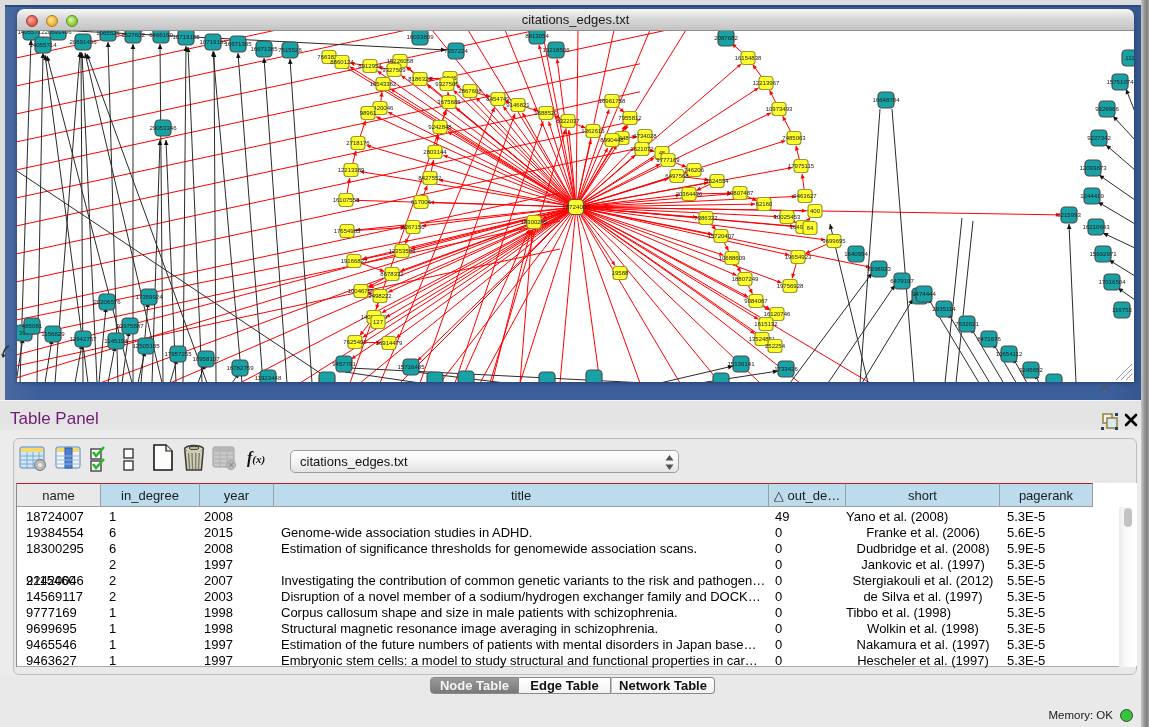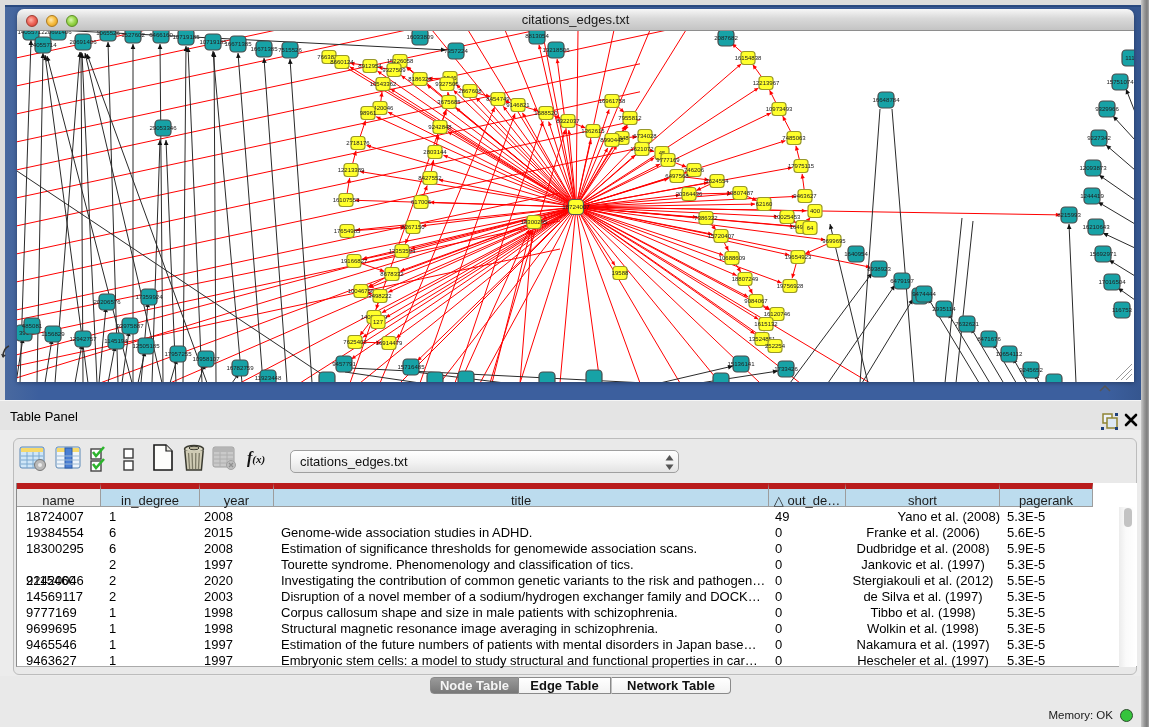--- a/index.html
+++ b/index.html
@@ -14,41 +14,41 @@
 #titlebar { left:0; top:0; width:1117px; height:22px; border-radius:7px 7px 0 0; background:linear-gradient(#f7f7f7,#d9d9d9 45%,#c4c4c4); border-bottom:1px solid #8e8e8e; }
 #titletext { width:100%; text-align:center; font-size:13px; color:#1a1a1a; line-height:21px; }
 .tl { position:absolute; top:6px; width:12px; height:12px; border-radius:50%; }
 #tl-red { left:9px; background:radial-gradient(circle at 4px 4px,#ffb3a7,#ee6a5e 45%,#d33a2e 90%); border:1px solid #a03a30;}
 #tl-yel { left:29px; background:radial-gradient(circle at 4px 4px,#ffe9b0,#f7c045 45%,#e09a18 90%); border:1px solid #ad7a1e;}
 #tl-grn { left:49px; background:radial-gradient(circle at 4px 4px,#d8f7b0,#9bd84e 45%,#6fb424 90%); border:1px solid #5d8f25;}
 #canvas { left:17px; top:31px; width:1117px; height:351px; background:#fff; overflow:hidden; }
 
 
 #tp-title { left:0; top:400px; width:1141px; height:30px; background:#e4e4e4; border-top:1px solid #f5f5f5; }
-#tp-title span { position:absolute; left:10px; top:8px; font-size:13px; color:#000000; }
+#tp-title span { position:absolute; left:10px; top:8px; font-size:17px; color:#701a75; }
 #tp-body { left:0; top:430px; width:1141px; height:297px; background:#ececec; }
 #tp-box { left:13px; top:438px; width:1124px; height:237px; background:#e9e9e9; border:1px solid #bcbcbc; border-radius:6px; }
 
 
 #combo { left:290px; top:450px; width:389px; height:23px; background:linear-gradient(#ffffff,#f2f2f2 55%,#e3e3e3); border:1px solid #9f9f9f; border-radius:5px; }
 #combo span { position:absolute; left:9px; top:3px; font-size:13px; color:#111; }
 
 
 #tbl { left:16px; top:483px; width:1121px; height:184px; background:#fff; border-left:1px solid #8a8a8a; border-bottom:1px solid #aaa; }
-.hc { position:absolute; top:483px; height:24px; line-height:23px !important; background:#bcdcee; border-right:1px solid #9d9d9d; border-top:6px solid #b91c1c; border-bottom:1px solid #9d9d9d; font-size:13px; color:#1c1c1c; text-align:center; line-height:20px; }
+.hc { position:absolute; top:483px; height:24px; line-height:23px !important; background:#bcdcee; border-right:1px solid #9d9d9d; border-top:1px solid #b91c1c; border-bottom:1px solid #9d9d9d; font-size:13px; color:#1c1c1c; text-align:center; line-height:20px; }
 .rowtxt { position:absolute; font-size:13px; color:#000; white-space:pre; }
 #vscroll { left:1119px; top:507px; width:17px; height:160px; background:linear-gradient(90deg,#ececec,#fafafa 40%,#fff); }
 #vthumb { left:1124px; top:508px; width:8px; height:19px; background:#c3c3c3; border-radius:4px; }
 
 
 #tabstrip { left:0; top:676px; width:1141px; height:24px; background:#e9e9e9; }
 .seg { position:absolute; top:677px; height:17px; font-size:13px; font-weight:bold; text-align:center; border:1px solid #8a8a8a; }
 #seg1 { left:430px; width:89px; background:linear-gradient(#9a9a9a,#787878); color:#f5f5f5; border-radius:4px 0 0 4px; line-height:16px;}
 #seg2 { left:519px; width:92px; background:linear-gradient(#ffffff,#f2f2f2); color:#111; border-left:none; line-height:16px;}
-#seg3 { left:611px; width:120px; background:linear-gradient(#ffffff,#f2f2f2); color:#111; border-left:1px solid #c0c0c0; border-radius:0 4px 4px 0; line-height:16px;}
+#seg3 { left:611px; width:104px; background:linear-gradient(#ffffff,#f2f2f2); color:#111; border-left:1px solid #c0c0c0; border-radius:0 4px 4px 0; line-height:16px;}
 
 
 #status { left:0; top:700px; width:1141px; height:27px; background:#e9e9e9; }
 #memtxt { position:absolute; right:28px; top:9px; font-size:11.5px; color:#1a1a1a; }
 #memdot { position:absolute; left:1120px; top:709px; width:13px; height:13px; border-radius:50%; background:#35c43c; border:1.5px solid #2e4d2e; }
 
 
 #rstrip { left:1141px; top:0; width:8px; height:727px; background:linear-gradient(90deg,#c9c9c9,#9a9a9a 40%,#7d7d7d 75%,#a8a8a8); }
 
 .icon { position:absolute; }
@@ -895,63 +895,62 @@
 <div class="hc" style="left:101px;width:99px;background:#bcdcee">in_degree</div>
 <div class="hc" style="left:200px;width:74px;background:#bcdcee">year</div>
 <div class="hc" style="left:274px;width:495px;background:#bcdcee">title</div>
 <div class="hc" style="left:769px;width:77px;background:#bcdcee">△ out_de…</div>
 <div class="hc" style="left:846px;width:154px;background:#bcdcee">short</div>
 <div class="hc" style="left:1000px;width:93px;background:#bcdcee">pagerank</div>
   <div class="rowtxt" style="left:26px;top:509px">18724007</div>
 <div class="rowtxt" style="left:109px;top:509px">1</div>
 <div class="rowtxt" style="left:204px;top:509px">2008</div>
 <div class="rowtxt" style="left:775px;top:509px">49</div>
-<div class="rowtxt" style="left:923px;top:509px;width:154px;text-align:right;left:846px">Yano et al. (2008)</div>
+<div class="rowtxt" style="left:923px;top:509px;width:154px;text-align:left;left:846px">Yano et al. (2008)</div>
 <div class="rowtxt" style="left:1007px;top:509px">5.3E‑5</div>
 <div class="rowtxt" style="left:26px;top:525px">19384554</div>
 <div class="rowtxt" style="left:109px;top:525px">6</div>
 <div class="rowtxt" style="left:204px;top:525px">2015</div>
 <div class="rowtxt" style="left:281px;top:525px">Genome‑wide association studies in ADHD.</div>
 <div class="rowtxt" style="left:775px;top:525px">0</div>
 <div class="rowtxt" style="left:923px;top:525px;width:154px;text-align:center;left:846px">Franke et al. (2006)</div>
 <div class="rowtxt" style="left:1007px;top:525px">5.6E‑5</div>
 <div class="rowtxt" style="left:26px;top:541px">18300295</div>
 <div class="rowtxt" style="left:109px;top:541px">6</div>
 <div class="rowtxt" style="left:204px;top:541px">2008</div>
 <div class="rowtxt" style="left:281px;top:541px">Estimation of significance thresholds for genomewide association scans.</div>
 <div class="rowtxt" style="left:775px;top:541px">0</div>
 <div class="rowtxt" style="left:923px;top:541px;width:154px;text-align:center;left:846px">Dudbridge et al. (2008)</div>
 <div class="rowtxt" style="left:1007px;top:541px">5.9E‑5</div>
 <div class="rowtxt" style="left:26px;top:573px">9115460</div>
 <div class="rowtxt" style="left:109px;top:557px">2</div>
 <div class="rowtxt" style="left:204px;top:557px">1997</div>
-<div class="rowtxt" style="left:281px;top:557px">Tourette syndrome. Phenomenology and classification of tics.</div>
 <div class="rowtxt" style="left:775px;top:557px">0</div>
 <div class="rowtxt" style="left:923px;top:557px;width:154px;text-align:center;left:846px">Jankovic et al. (1997)</div>
 <div class="rowtxt" style="left:1007px;top:557px">5.3E‑5</div>
 <div class="rowtxt" style="left:26px;top:573px">22420046</div>
 <div class="rowtxt" style="left:109px;top:573px">2</div>
-<div class="rowtxt" style="left:204px;top:573px">2020</div>
+<div class="rowtxt" style="left:204px;top:573px">2007</div>
 <div class="rowtxt" style="left:281px;top:573px">Investigating the contribution of common genetic variants to the risk and pathogen…</div>
 <div class="rowtxt" style="left:775px;top:573px">0</div>
 <div class="rowtxt" style="left:923px;top:573px;width:154px;text-align:center;left:846px">Stergiakouli et al. (2012)</div>
 <div class="rowtxt" style="left:1007px;top:573px">5.5E‑5</div>
 <div class="rowtxt" style="left:26px;top:589px">14569117</div>
 <div class="rowtxt" style="left:109px;top:589px">2</div>
 <div class="rowtxt" style="left:204px;top:589px">2003</div>
 <div class="rowtxt" style="left:281px;top:589px">Disruption of a novel member of a sodium/hydrogen exchanger family and DOCK…</div>
 <div class="rowtxt" style="left:775px;top:589px">0</div>
 <div class="rowtxt" style="left:923px;top:589px;width:154px;text-align:center;left:846px">de Silva et al. (1997)</div>
 <div class="rowtxt" style="left:1007px;top:589px">5.3E‑5</div>
 <div class="rowtxt" style="left:26px;top:605px">9777169</div>
 <div class="rowtxt" style="left:109px;top:605px">1</div>
 <div class="rowtxt" style="left:204px;top:605px">1998</div>
 <div class="rowtxt" style="left:281px;top:605px">Corpus callosum shape and size in male patients with schizophrenia.</div>
 <div class="rowtxt" style="left:775px;top:605px">0</div>
-<div class="rowtxt" style="left:923px;top:605px;width:154px;text-align:center;left:846px">Tibbo et al. (1998)</div>
+<div class="rowtxt" style="left:923px;top:605px;width:154px;left:846px">Tibbo et al. (1998)</div>
 <div class="rowtxt" style="left:1007px;top:605px">5.3E‑5</div>
 <div class="rowtxt" style="left:26px;top:621px">9699695</div>
 <div class="rowtxt" style="left:109px;top:621px">1</div>
 <div class="rowtxt" style="left:204px;top:621px">1998</div>
 <div class="rowtxt" style="left:281px;top:621px">Structural magnetic resonance image averaging in schizophrenia.</div>
 <div class="rowtxt" style="left:775px;top:621px">0</div>
 <div class="rowtxt" style="left:923px;top:621px;width:154px;text-align:center;left:846px">Wolkin et al. (1998)</div>
 <div class="rowtxt" style="left:1007px;top:621px">5.3E‑5</div>
 <div class="rowtxt" style="left:26px;top:637px">9465546</div>
 <div class="rowtxt" style="left:109px;top:637px">1</div>

